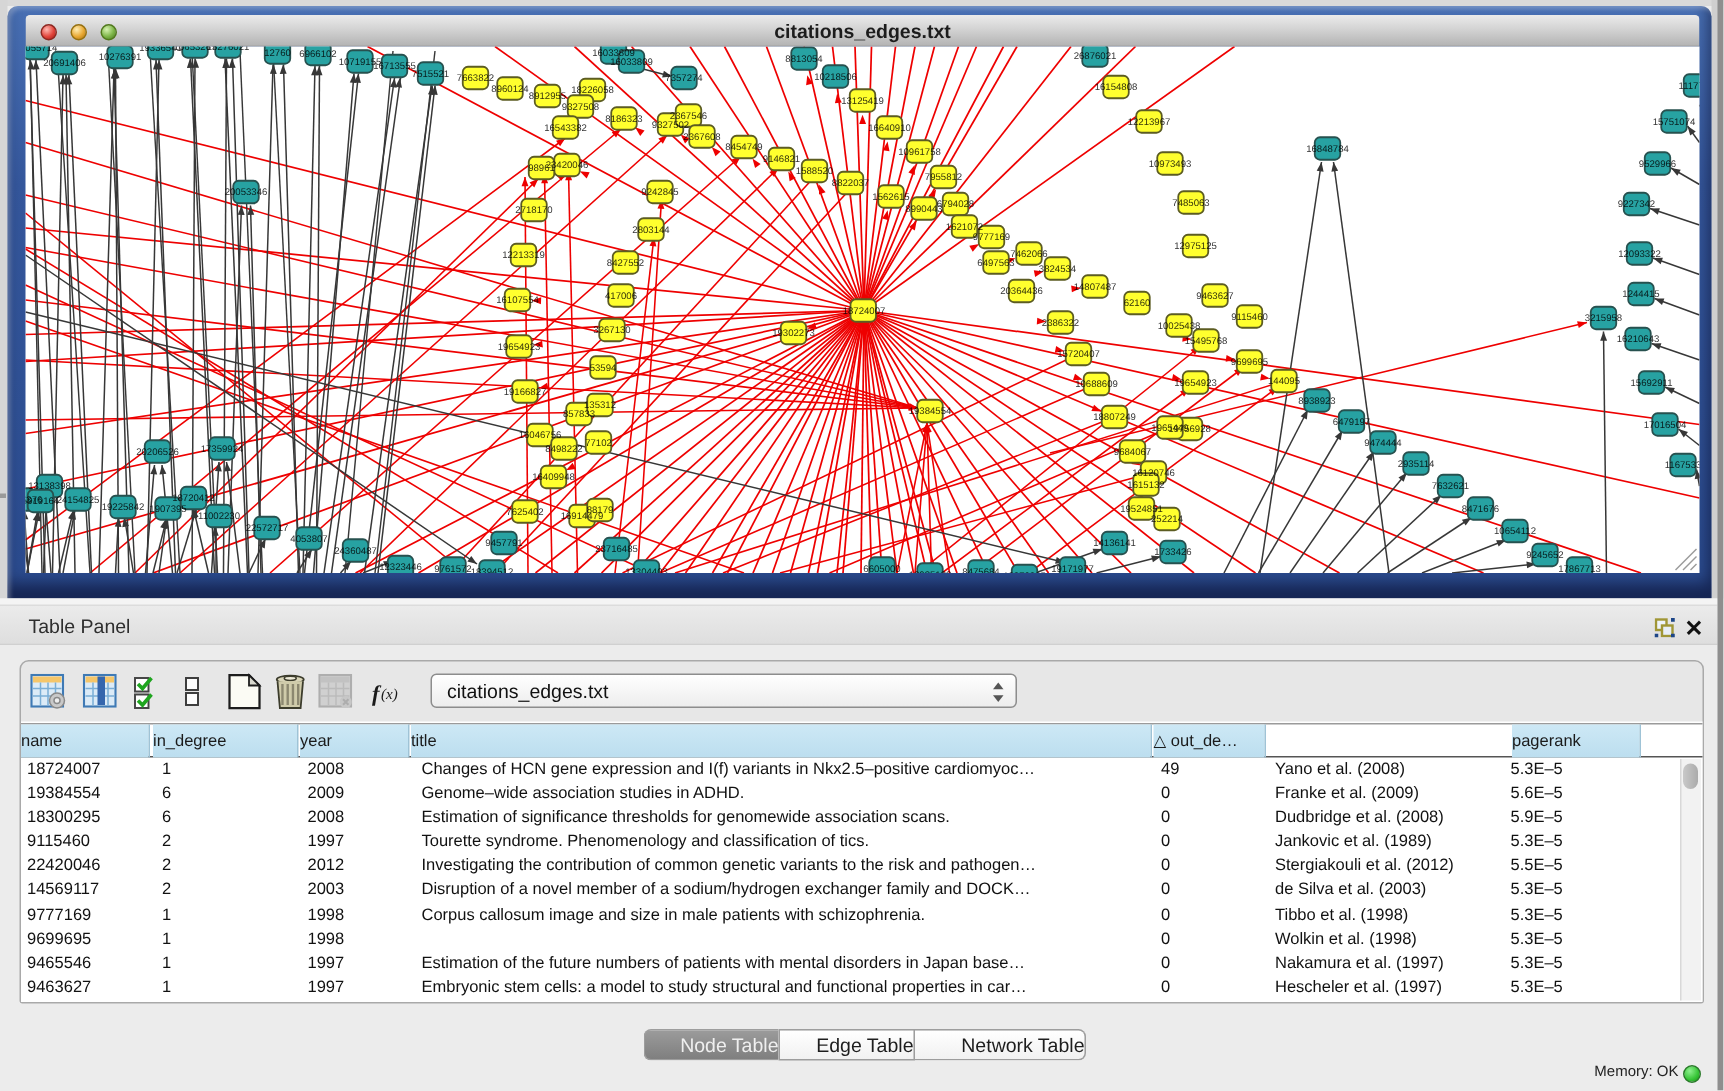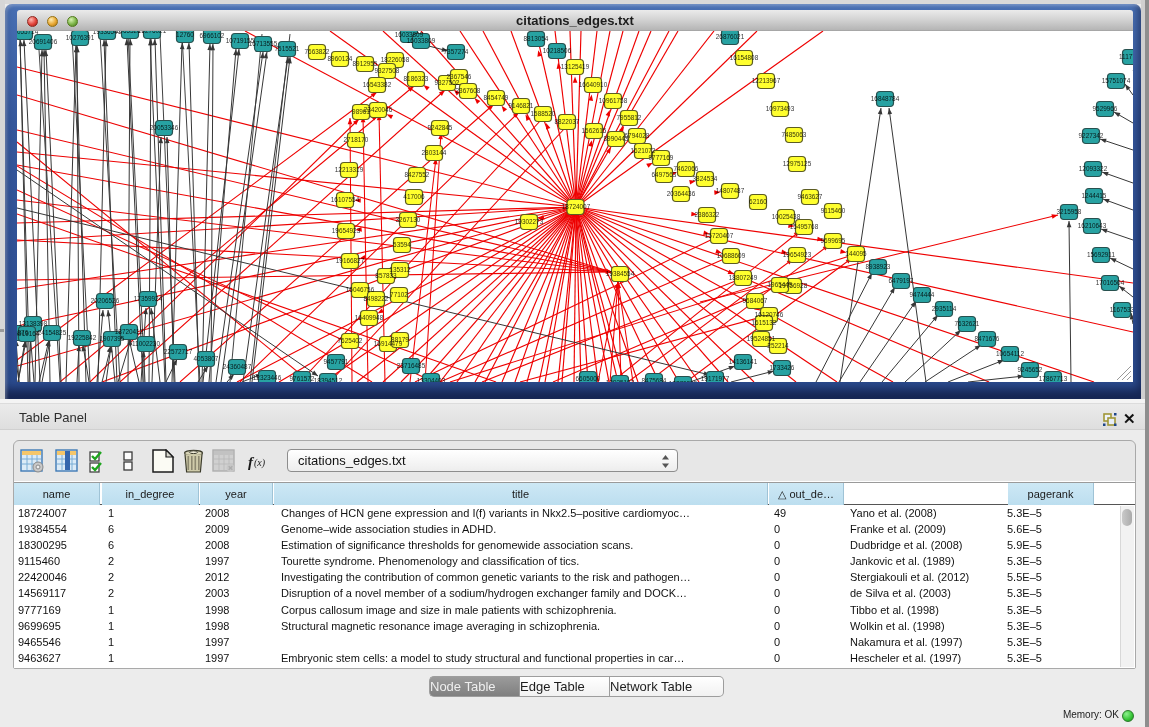--- a/index.html
+++ b/index.html
@@ -22,40 +22,40 @@
 
 #tp{left:0;top:399px;width:1145px;height:328px;background:#ececec}
 #tpgap{left:0;top:399px;width:1145px;height:5px;background:#f4f4f4;border-bottom:1px solid #dcdcdc}
 #tpbar{left:0;top:404px;width:1145px;height:26px;background:linear-gradient(#ebebeb,#dedede);border-bottom:1px solid #d0d0d0}
 #tptitle{left:19px;top:410px;font-size:13px;color:#2e2e2e}
 
 #box{left:13px;top:440px;width:1123px;height:229px;background:#e7e7e7;border:1px solid #a9a9a9;border-radius:6px 6px 2px 2px}
 #tblwrap{left:14px;top:481px;width:1121px;height:187px;background:#fff}
 
 #thead{left:14px;top:482px;width:1121px;height:23px;font-size:11px;color:#1a1a1a;border-top:1px solid #9a9a9a;border-bottom:1px solid #555}
-.th{position:absolute;top:0;height:22px;background:linear-gradient(#cde8f5,#bcdeef);border-right:1px solid #9fc3d6;text-align:center;line-height:22px}
+.th{position:absolute;top:0;height:22px;background:linear-gradient(#cde8f5,#bcdeef);border-right:1px solid #9fc3d6;text-align:left;line-height:22px}
 
 #tbody{left:14px;top:506px;width:1106px;height:161px;background:#fff;font-size:11px;color:#111}
 .tr{position:relative;height:16.1px;white-space:nowrap}
 .tr div{position:absolute;top:1px;overflow:hidden}
 .c0{left:4px;width:85px}.c1{left:94px;width:95px}.c2{left:191px;width:70px}
 .c3{left:267px;width:485px}.c4{left:760px;width:70px}.c5{left:836px;width:158px}
 .c6{left:993px;width:85px}
 
 #sbar{left:1120px;top:506px;width:14px;height:161px;background:#f2f2f2;border-left:1px solid #d8d8d8}
 #sthumb{left:1122px;top:509px;width:10px;height:17px;background:linear-gradient(90deg,#c9c9c9,#ababab);border-radius:5px}
 
 #flicon{left:1103px;top:412px;width:14px;height:13px}
 #xicon{left:1123px;top:410px;width:16px;height:16px;font-size:15px;font-weight:bold;color:#111}
 
 #combo{left:287px;top:449px;width:391px;height:23px;background:linear-gradient(#ffffff,#ededed);border:1px solid #8d8d8d;border-radius:4px;font-size:13px;color:#111;line-height:21px;padding-left:10px}
 #combo svg{position:absolute;right:6px;top:2px}
 
 #tabs{left:429px;top:674px;width:295px;height:21px;font-size:13px}
-.seg{position:absolute;top:2px;height:21px;line-height:20px;text-align:left;border:1px solid #9d9d9d}
+.seg{position:absolute;top:12px;height:21px;line-height:20px;text-align:right;border:1px solid #9d9d9d}
 #seg1{left:0;width:90px;background:linear-gradient(#9b9b9b,#7f7f7f);color:#efefef;border-radius:5px 0 0 5px;border-right:none}
 #seg2{left:90px;width:91px;background:linear-gradient(#ffffff,#f1f1f1);color:#1d1d1d}
 #seg3{left:181px;width:114px;background:linear-gradient(#ffffff,#f1f1f1);color:#1d1d1d;border-left:none;border-radius:0 5px 5px 0}
 
 #mem{right:30px;top:709px;font-size:10px;color:#222}
 #memdot{left:1122px;top:710px;width:12px;height:12px;border-radius:50%;background:radial-gradient(circle at 35% 30%,#8ef08e,#35c435 60%,#1d891d);border:1px solid #2a7a2a}
 </style></head>
 <body>
 <div class="abs" id="deskT"></div>
 <div class="abs" id="deskL"></div>
@@ -831,29 +831,29 @@
       <div class="c2">1998</div>
       <div class="c3">Corpus callosum image and size in male patients with schizophrenia.</div>
       <div class="c4">0</div>
       <div class="c5">Tibbo et al. (1998)</div>
       <div class="c6">5.3E–5</div>
     </div>
 <div class="tr">
       <div class="c0">9699695</div>
       <div class="c1">1</div>
       <div class="c2">1998</div>
-      <div class="c3">Structural magnetic resonance image averaging in schizophrenia.</div>
       <div class="c4">0</div>
       <div class="c5">Wolkin et al. (1998)</div>
       <div class="c6">5.3E–5</div>
     </div>
 <div class="tr">
       <div class="c0">9465546</div>
       <div class="c1">1</div>
       <div class="c2">1997</div>
+      <div class="c3">Estimation of the future numbers of patients with mental disorders in Japan base…</div>
       <div class="c4">0</div>
       <div class="c5">Nakamura et al. (1997)</div>
       <div class="c6">5.3E–5</div>
     </div>
 <div class="tr">
       <div class="c0">9463627</div>
       <div class="c1">1</div>
       <div class="c2">1997</div>
       <div class="c3">Embryonic stem cells: a model to study structural and functional properties in car…</div>
       <div class="c4">0</div>

